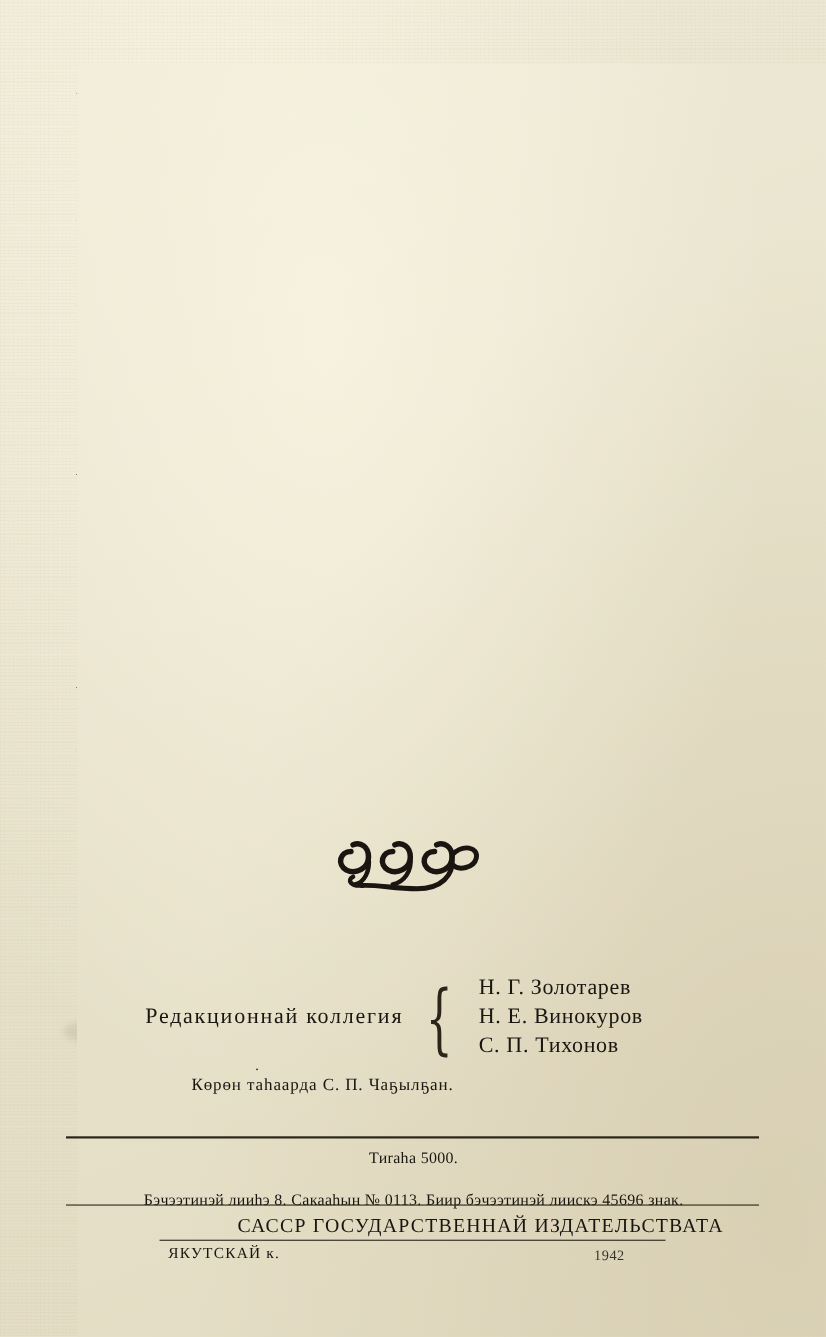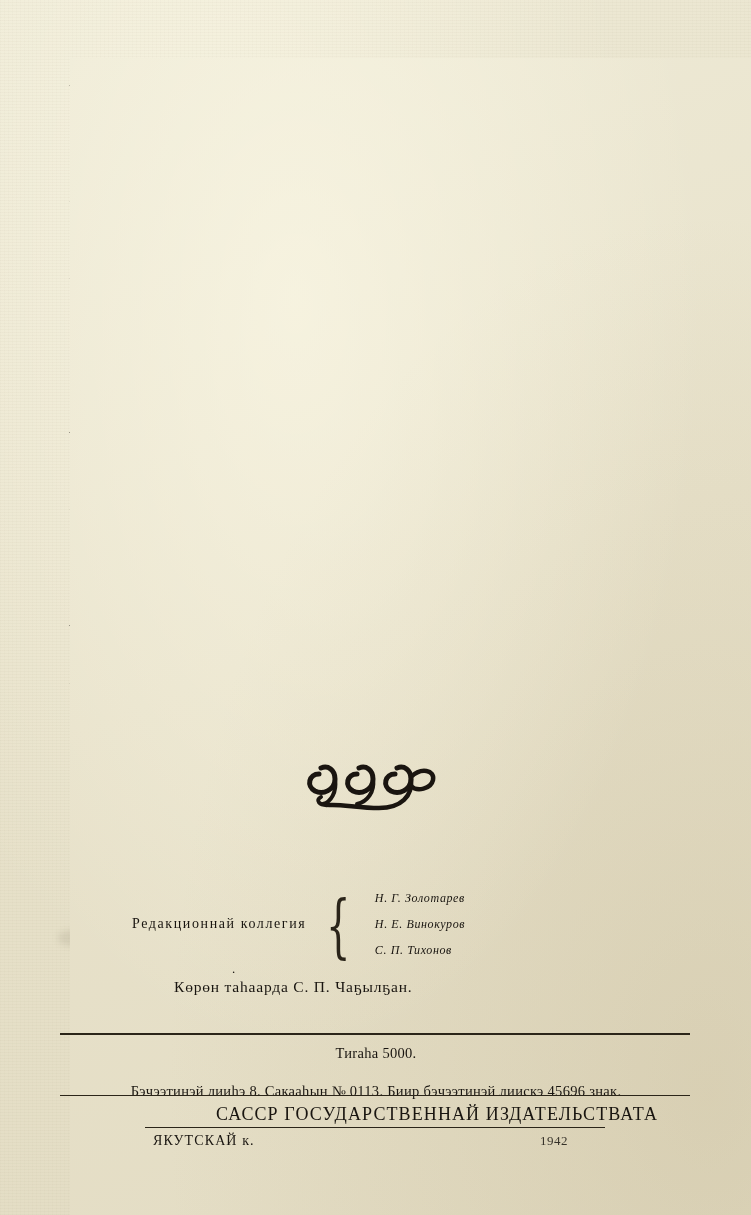--- a/index.html
+++ b/index.html
@@ -101,42 +101,41 @@
     position: absolute;
     left: 132px;
     top: 885px;
     width: 490px;
   }
   .board-row {
     display: flex;
     align-items: center;
   }
   .board-label {
-    font-size: 14px;
+    font-size: 20px;
     letter-spacing: 1.6px;
     white-space: nowrap;
     padding-right: 10px;
   }
   .brace {
     font-size: 70px;
     line-height: 0;
     position: relative;
     top: 2px;
     font-family: "DejaVu Serif", serif;
     font-weight: 300;
     transform: scaleX(0.55);
     display: inline-block;
     color: #2a2419;
   }
   .board-names {
     padding-left: 14px;
   }
   .board-names div {
-    font-style: italic;
-    font-size: 12px;
+    font-size: 20px;
     line-height: 26px;
     letter-spacing: 0.6px;
     white-space: nowrap;
   }
   .board-dot {
     position: absolute;
     left: 100px;
     top: 76px;
     font-size: 13px;
   }

